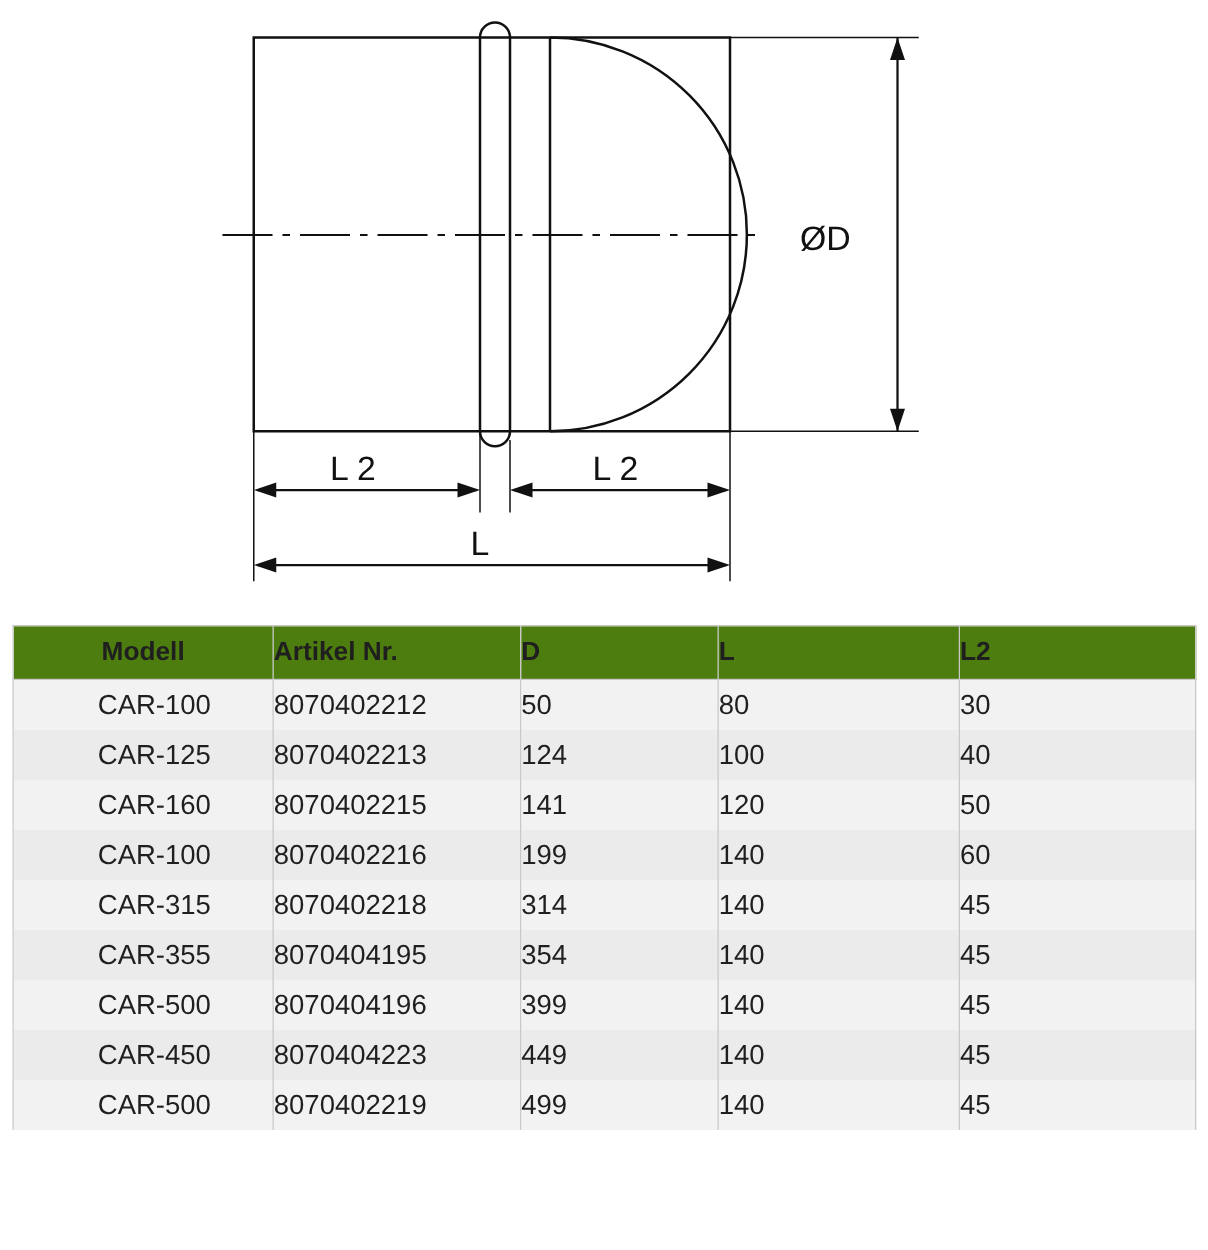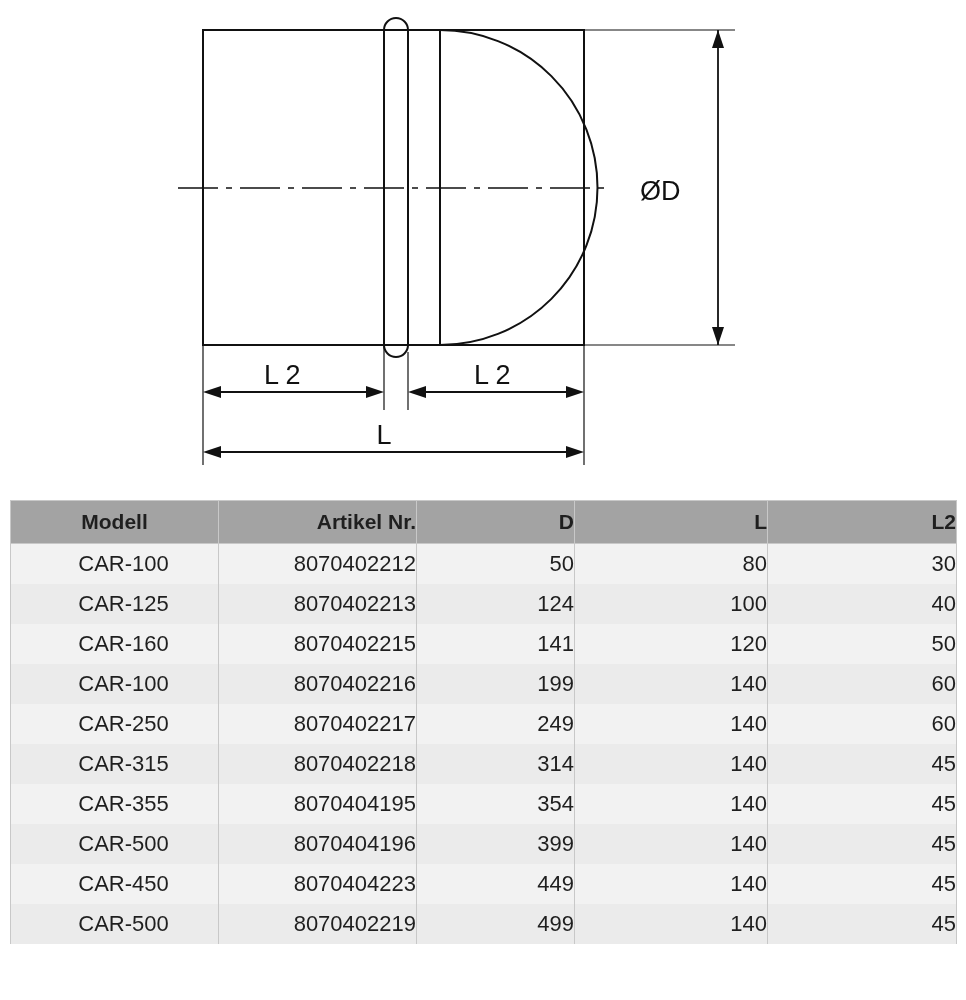--- a/index.html
+++ b/index.html
@@ -41,29 +41,29 @@
   }
   table.spec {
     border-collapse: collapse;
     width: 946px;
     table-layout: fixed;
   }
   table.spec th,
   table.spec td {
     border-left: 1px solid #c8c8c8;
     border-right: 1px solid #c8c8c8;
-    text-align: right;
+    text-align: left;
     font-size: 22px;
     height: 40px;
     padding: 0;
     color: #1f1f1f;
   }
   table.spec th {
     font-weight: bold;
-    background: #a3a3a3;
+    background: #4d7c0f;
     font-size: 21px;
     height: 42px;
     border-top: 1px solid #c8c8c8;
     border-bottom: 1px solid #c8c8c8;
   }
   table.spec tbody tr:nth-child(odd) td {
     background: #f2f2f2;
   }
   table.spec tbody tr:nth-child(even) td {
     background: #ebebeb;
@@ -175,27 +175,20 @@
         <td>50</td>
       </tr>
       <tr>
         <td class="model">CAR-100</td>
         <td>8070402216</td>
         <td>199</td>
         <td>140</td>
         <td>60</td>
       </tr>
       <tr>
-        <td class="model">CAR-250</td>
-        <td>8070402217</td>
-        <td>249</td>
-        <td>140</td>
-        <td>60</td>
-      </tr>
-      <tr>
         <td class="model">CAR-315</td>
         <td>8070402218</td>
         <td>314</td>
         <td>140</td>
         <td>45</td>
       </tr>
       <tr>
         <td class="model">CAR-355</td>
         <td>8070404195</td>
         <td>354</td>

